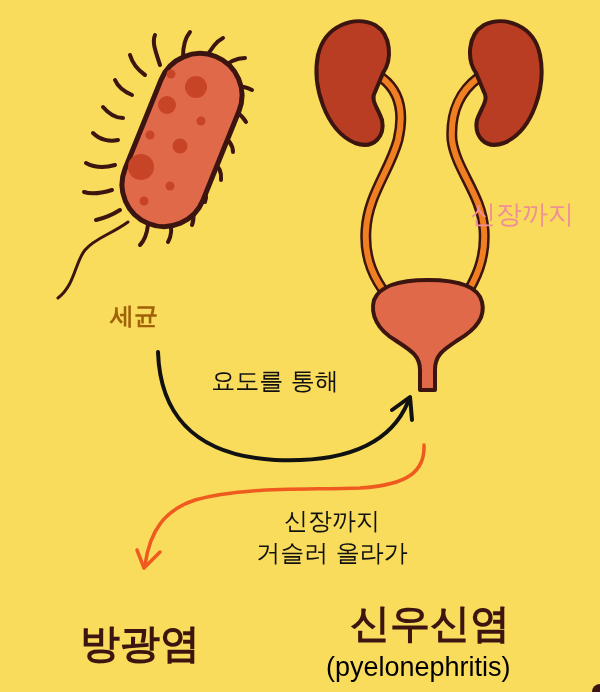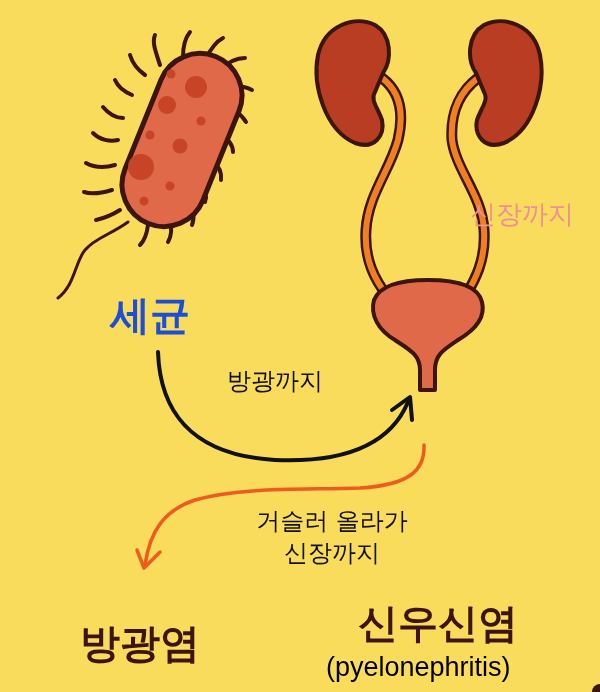--- a/index.html
+++ b/index.html
@@ -5,32 +5,32 @@
   html, body { margin: 0; padding: 0; }
   body {
     width: 600px; height: 692px; overflow: hidden;
     background: #f9dc5c;
     font-family: "DejaVu Sans", sans-serif;
     position: relative;
   }
   .canvas { position: absolute; left: 0; top: 0; width: 600px; height: 692px; }
   .label { position: absolute; white-space: nowrap; }
   .title-bacteria {
-    left: 110px; top: 288px; font-size: 40px; font-weight: bold; color: #1d4ed8;
+    left: 110px; top: 300px; font-size: 24px; font-weight: bold; color: #a16207;
   }
   .path-text {
     font-size: 24px; color: #111; text-align: center; line-height: 32px;
   }
   .path-urethra { left: 200px; top: 365px; width: 150px; }
   .path-ascend { left: 232px; top: 505px; width: 200px; }
   .disease {
     font-size: 40px; font-weight: bold; color: #3d1510;
   }
   .disease-cystitis { left: 80px; top: 616px; }
-  .disease-pyelo { left: 350px; top: 596px; margin-left: 8px; }
+  .disease-pyelo { left: 350px; top: 596px; }
   .latin {
     left: 326px; top: 652px; font-size: 27px; color: #000000;
     font-family: "Liberation Sans", sans-serif;
   }
   .watermark {
     left: 470px; top: 197px; font-size: 26px; color: #ef8f98;
   }
 </style>
 </head>
 <body>
@@ -103,25 +103,25 @@
     <path d="M424 445 C 425 470, 410 485, 360 488 C 300 490, 240 487, 195 500 C 165 510, 150 530, 145 565" fill="none" stroke="#ef5a1f" stroke-width="3.5" stroke-linecap="round"></path>
     <path d="M137 550 L 144 568 L 160 552" fill="none" stroke="#ef5a1f" stroke-width="3.5" stroke-linecap="round" stroke-linejoin="round"></path>
   </g>
 
   <circle cx="600" cy="692" r="8" fill="#3d1510"></circle>
 </svg>
 
 <div class="label title-bacteria">세균</div>
 
 <div class="label path-text path-urethra">
-  <div>방광까지</div>
+  <div>요도를 통해</div>
 </div>
 
 <div class="label path-text path-ascend">
+  <div>신장까지</div>
   <div>거슬러 올라가</div>
-  <div>신장까지</div>
 </div>
 
 <div class="label disease disease-cystitis">방광염</div>
 <div class="label disease disease-pyelo">신우신염</div>
 <div class="label latin">(pyelonephritis)</div>
 
 <div class="label watermark">신장까지</div>
 
 </body></html>

